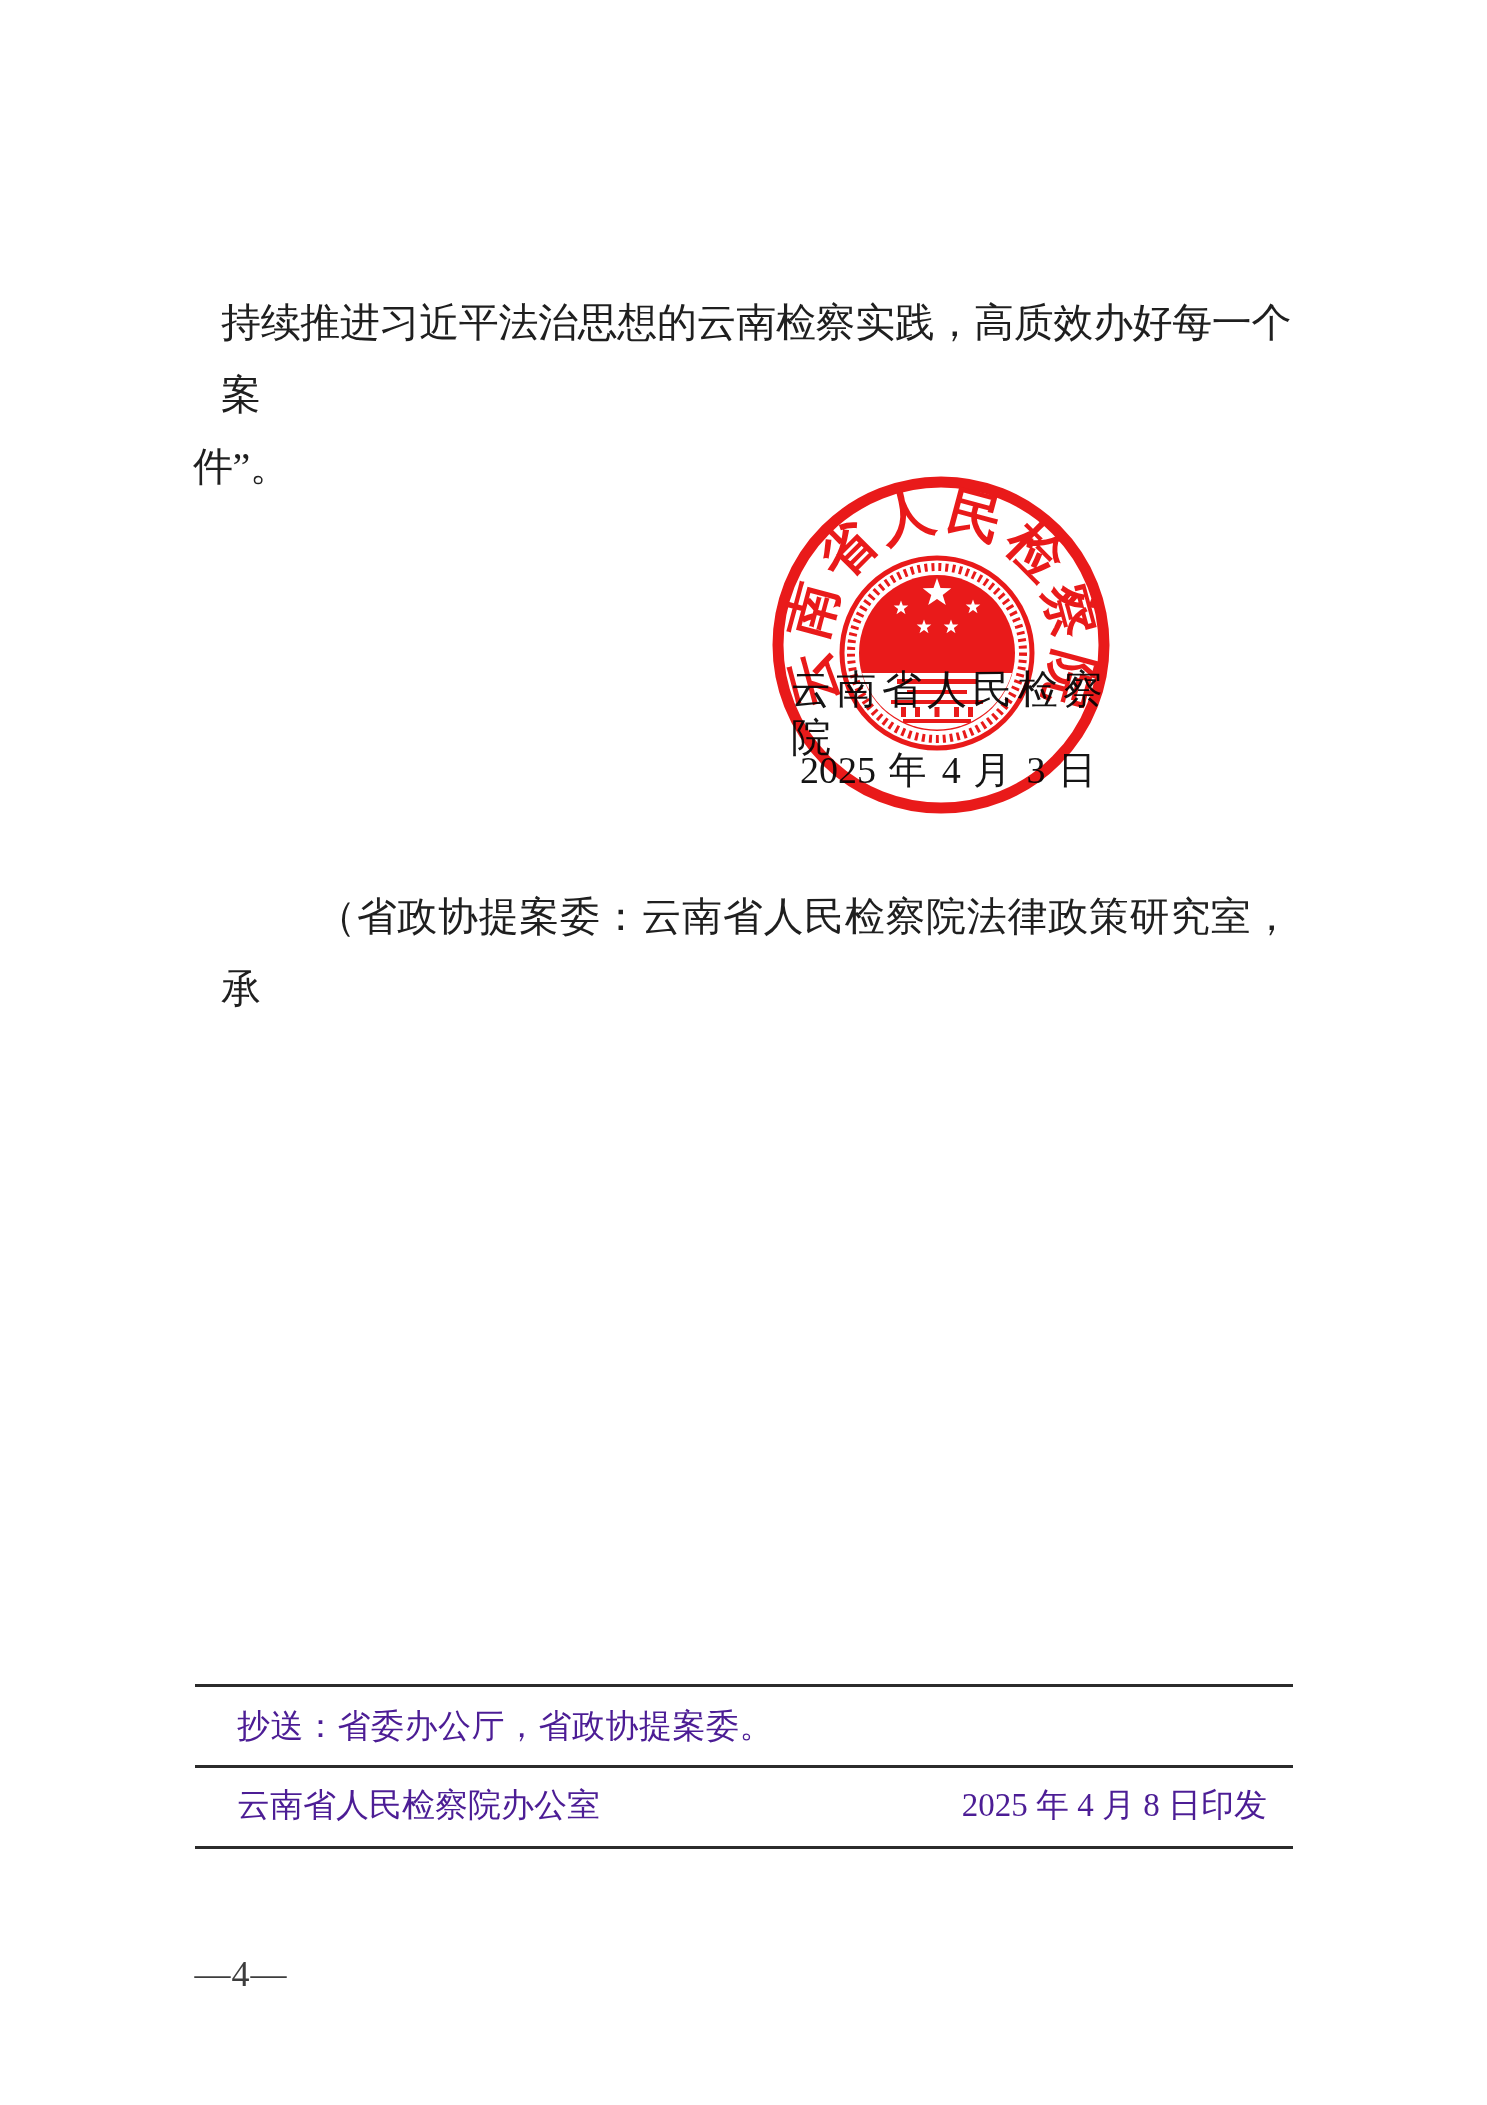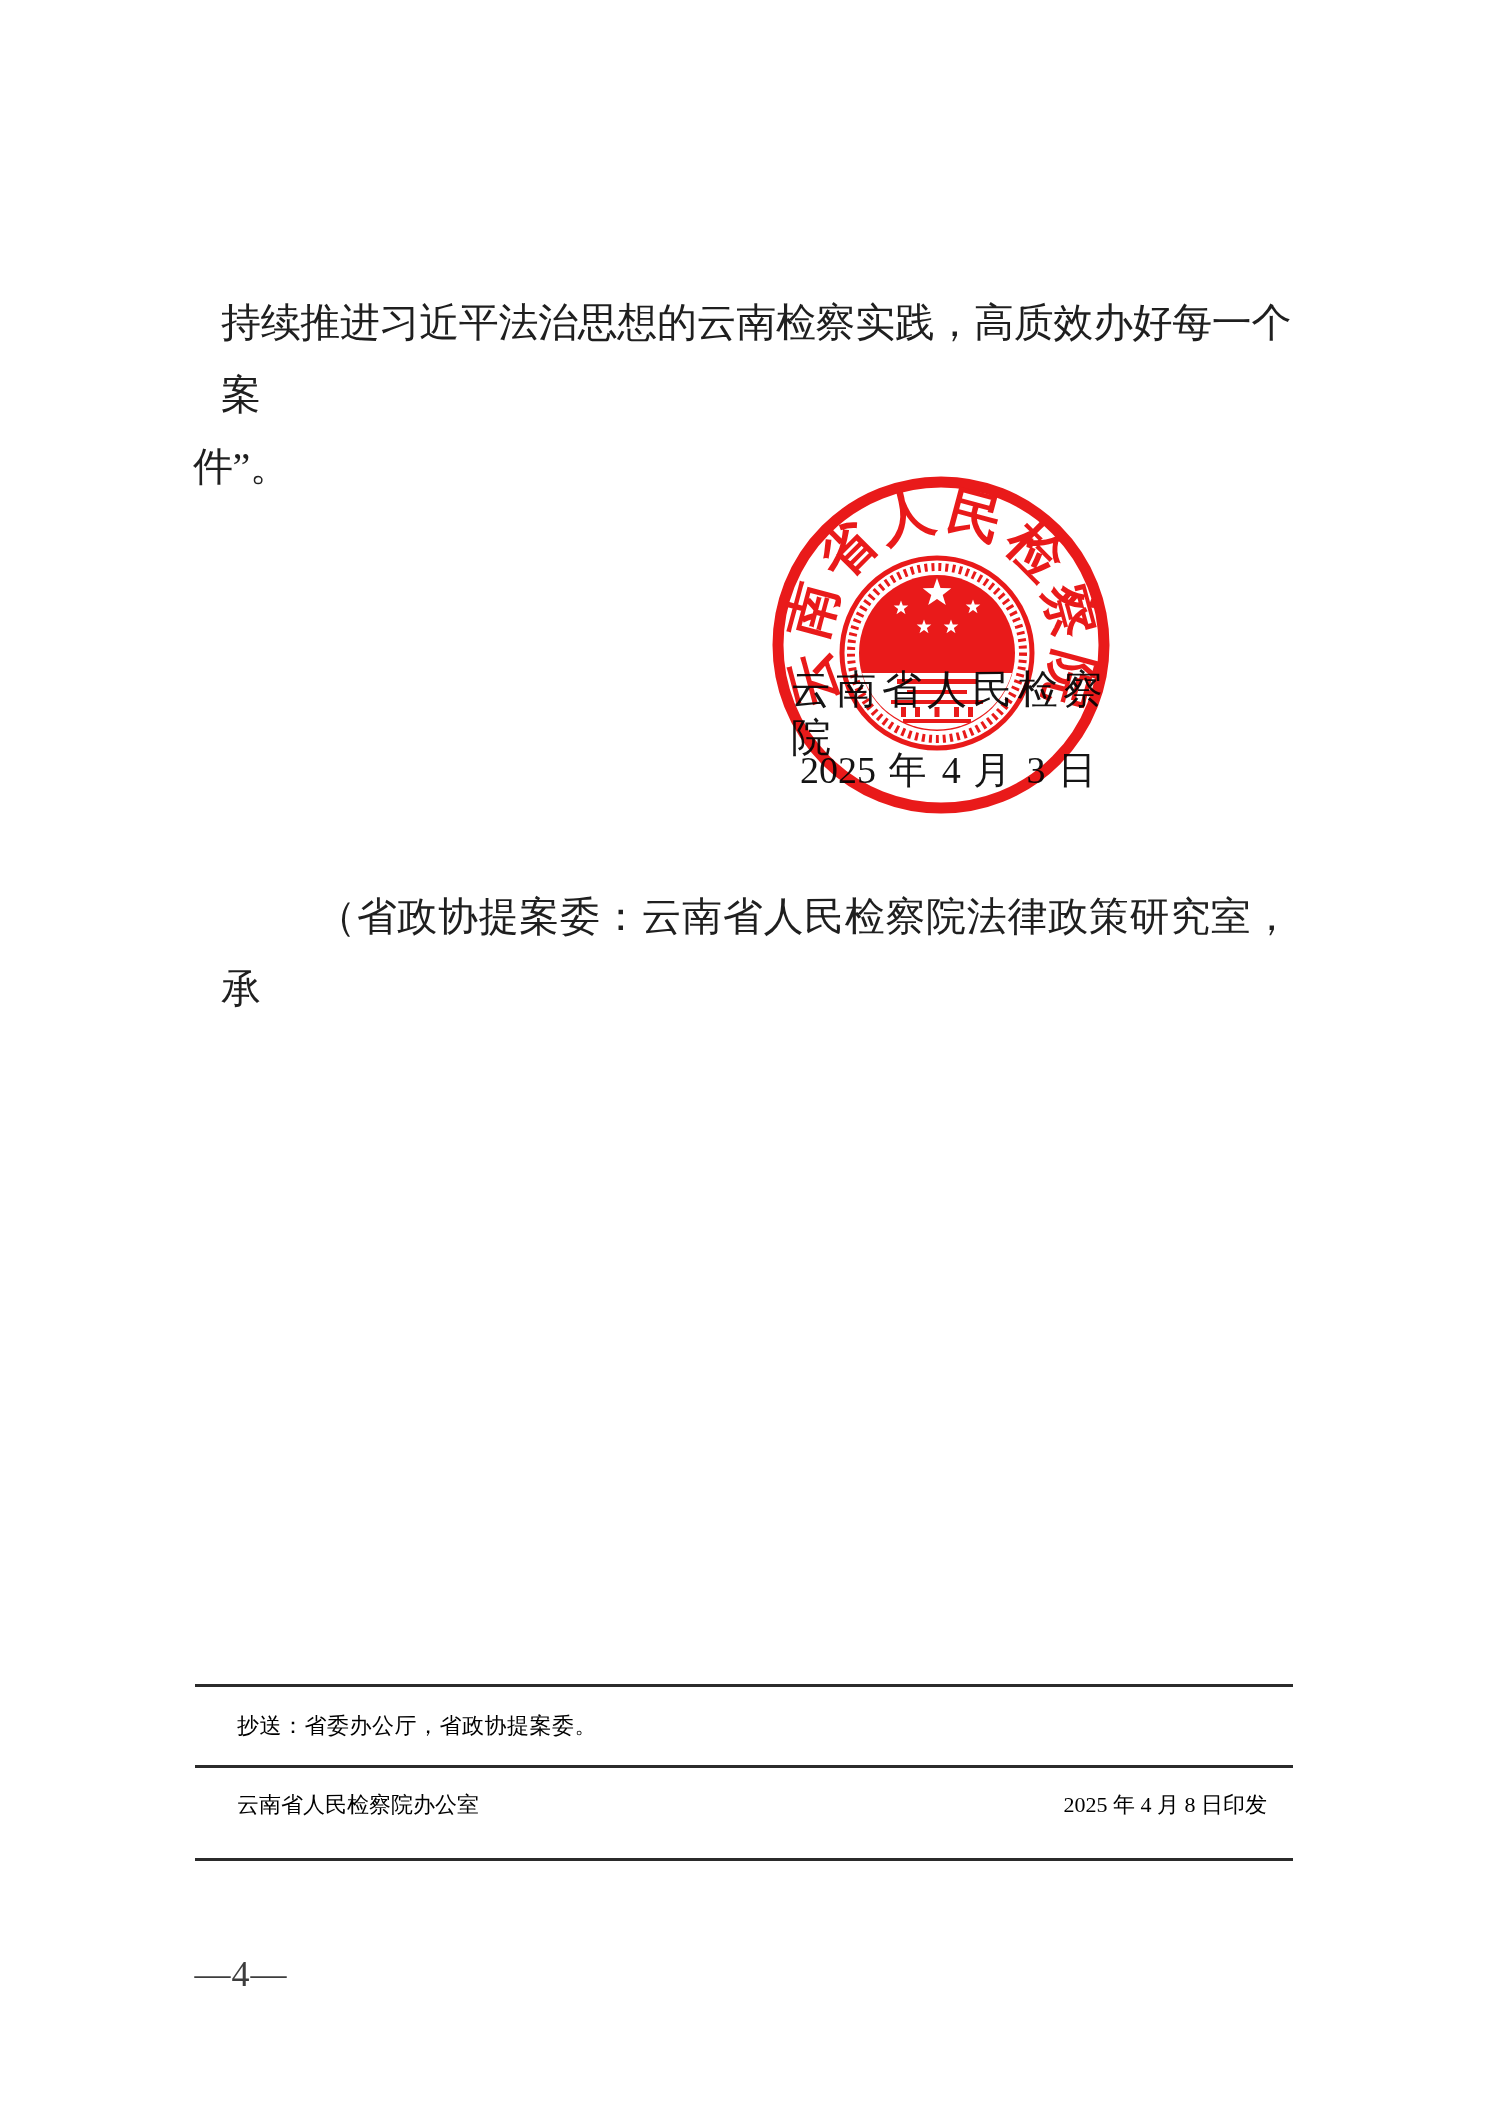--- a/index.html
+++ b/index.html
@@ -52,23 +52,23 @@
   .seal text{
     font-family:"Liberation Serif","DejaVu Serif",serif;
     font-weight:700;
   }
   
   .footer{
     position:absolute;
     left:195px;top:1684px;width:1098px;
   }
   .rule{height:3px;background:#2b2b2b;}
-  .f-row{display:flex;align-items:center;font-size:22px;color:#000000;}
+  .f-row{display:flex;align-items:center;font-size:33px;color:#4c1d95;}
   .row1{height:78px;padding-left:42px;letter-spacing:0.5px;}
-  .row2{height:74px;justify-content:space-between;padding:0 26px 16px 42px;}
+  .row2{height:74px;justify-content:space-between;padding:0 26px 4px 42px;}
   .page-number{
     position:absolute;
     left:186px;top:1952px;width:110px;height:44px;
     line-height:44px;text-align:center;
     font-size:36px;color:#3d3d3d;letter-spacing:1px;
   }
 </style>
 </head>
 <body>
 

